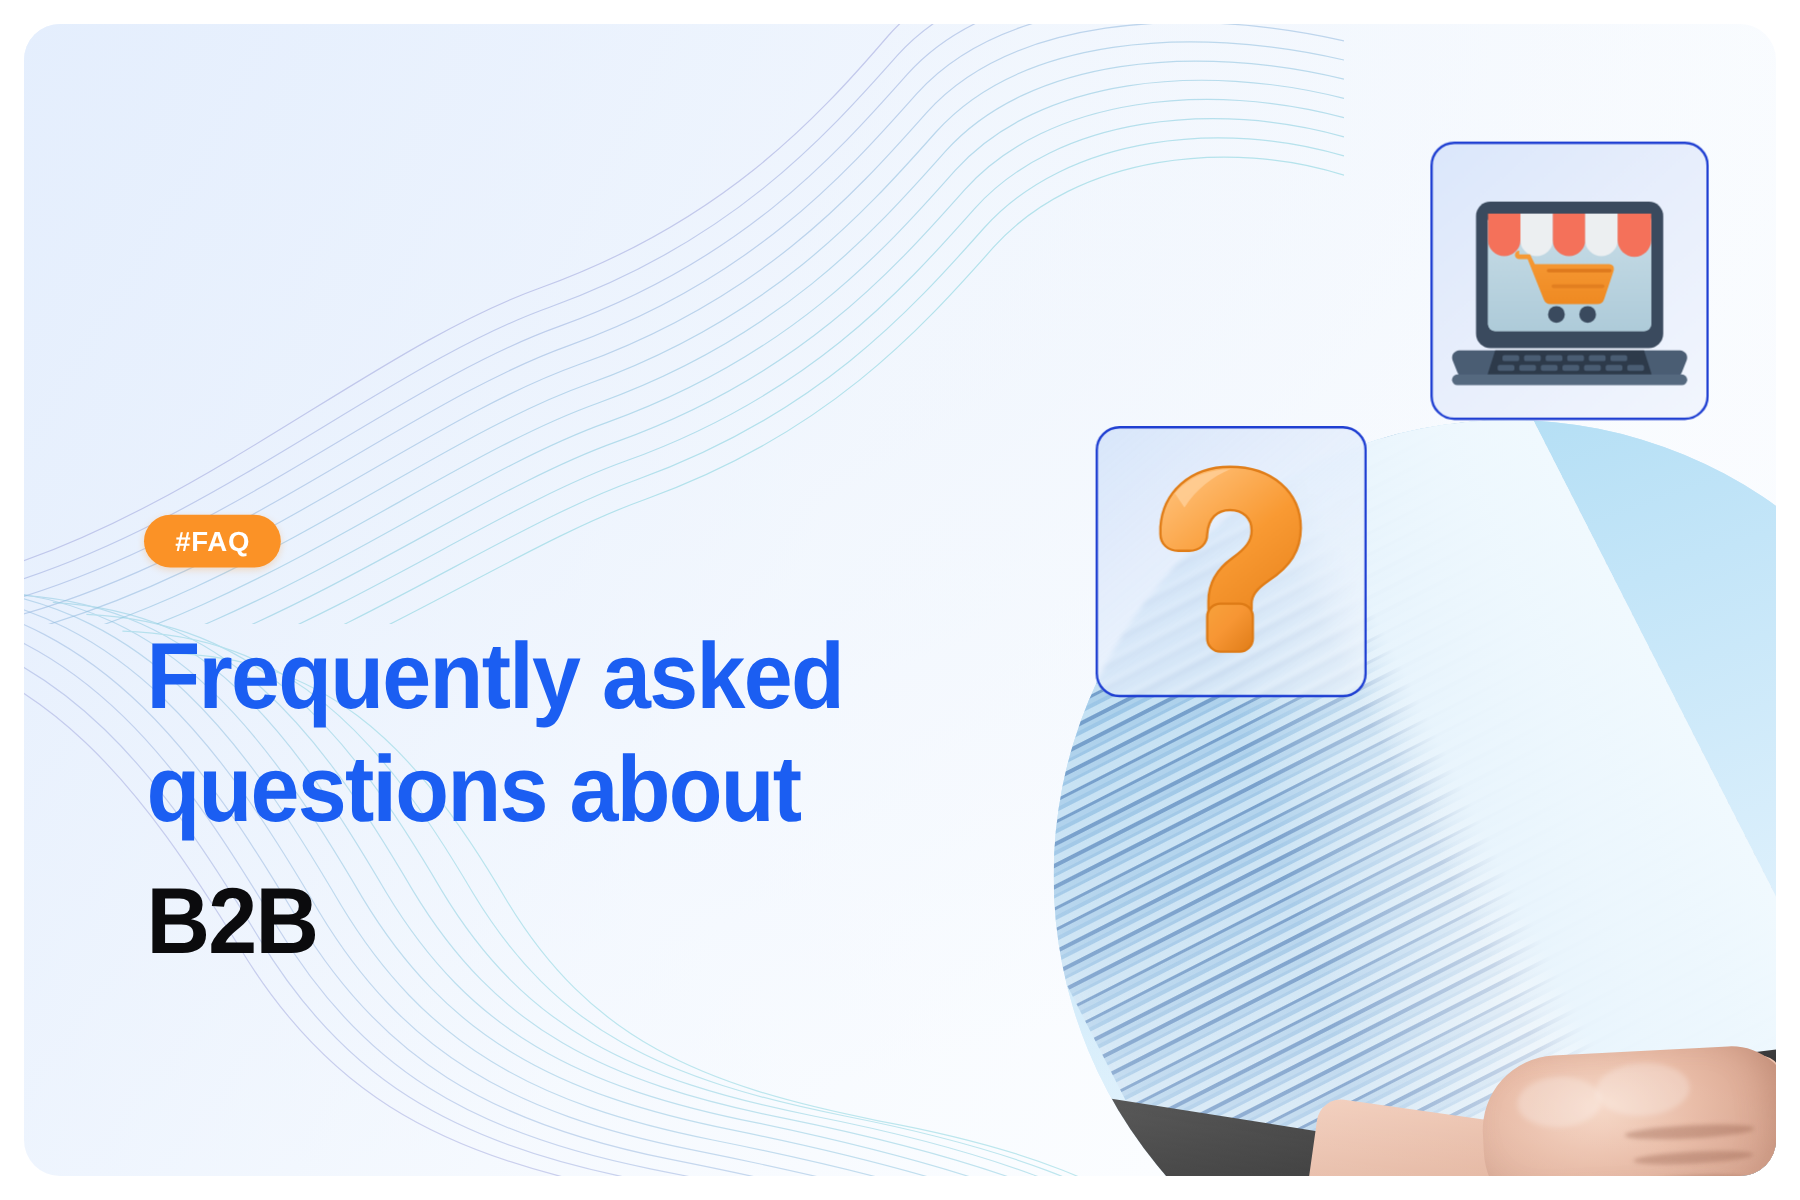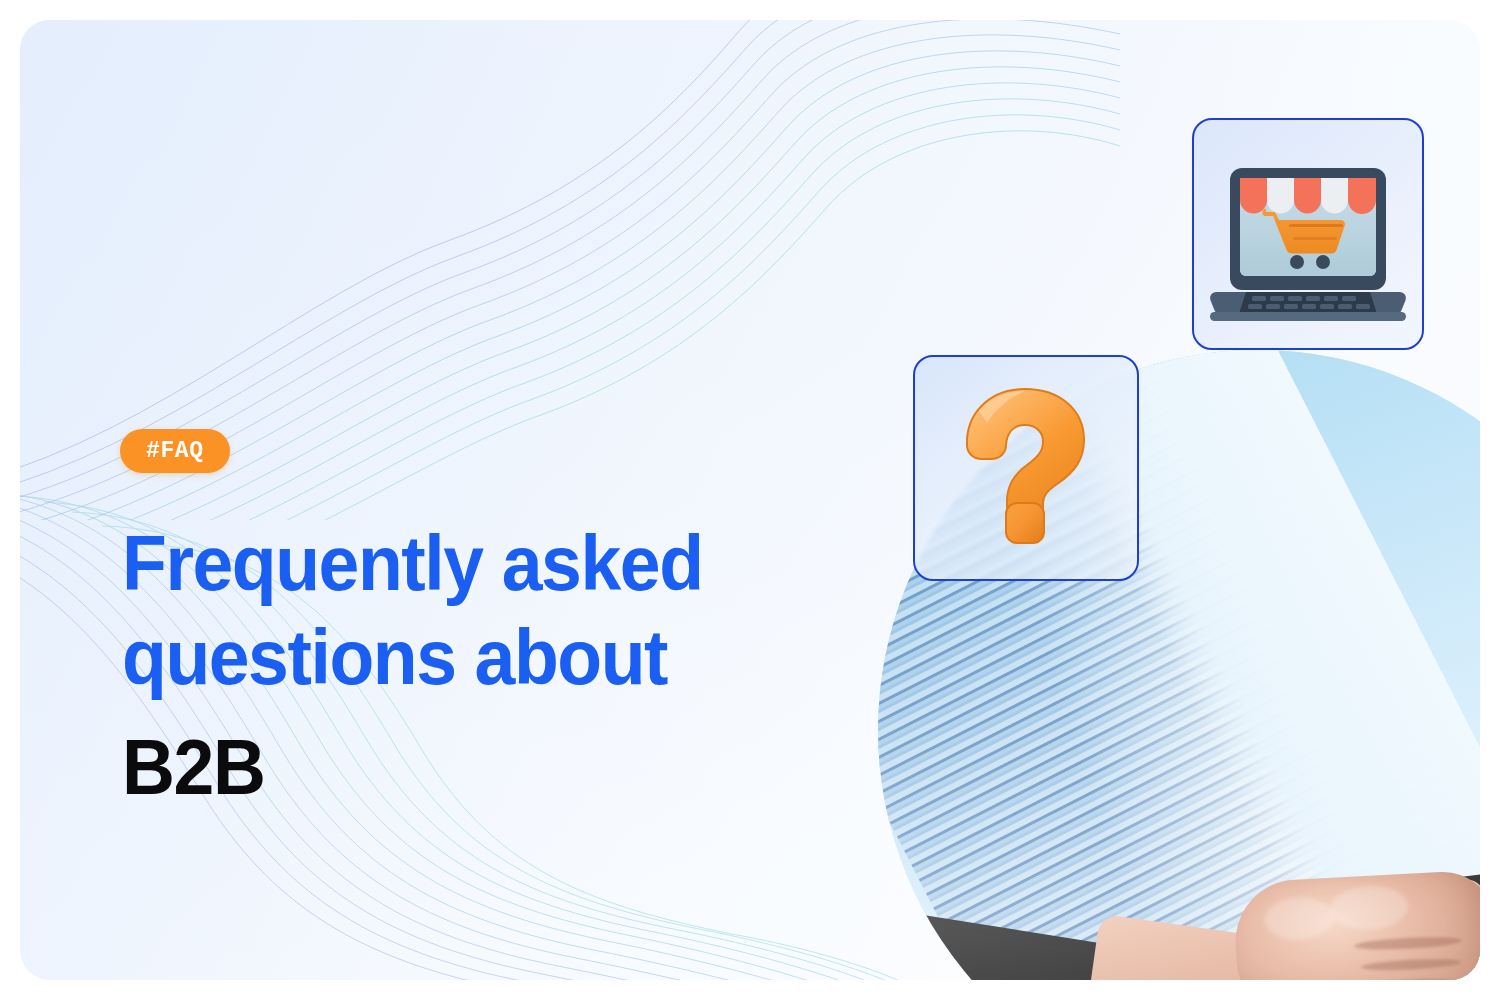--- a/index.html
+++ b/index.html
@@ -28,21 +28,21 @@
 
   
   .badge{
     position:absolute;left:100px;top:409px;height:44px;
     display:flex;align-items:center;justify-content:center;
     padding:0 26px;border-radius:22px;background:#fb9226;
     box-shadow:0 2px 6px rgba(251,146,38,.28);
   }
   .badge-text{
     color:#ffffff;font-size:23px;font-weight:700;letter-spacing:.6px;
-    font-family:Liberation Mono, monospace;
+    font-family:Liberation Sans, sans-serif;
   }
 
   
   .headline{
     position:absolute;left:102px;top:496px;width:790px;
     font-family:"Liberation Sans",sans-serif;
     font-weight:700;font-size:78px;line-height:94px;
     letter-spacing:-1.5px;
     transform:scaleX(.94);transform-origin:left top;
   }

